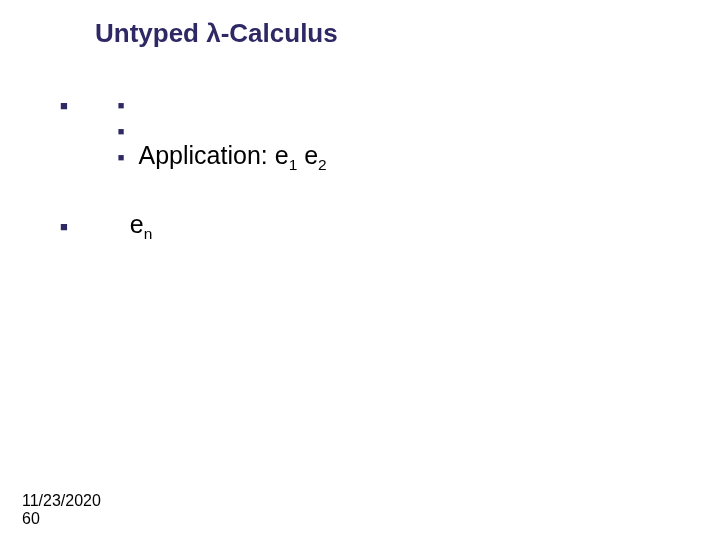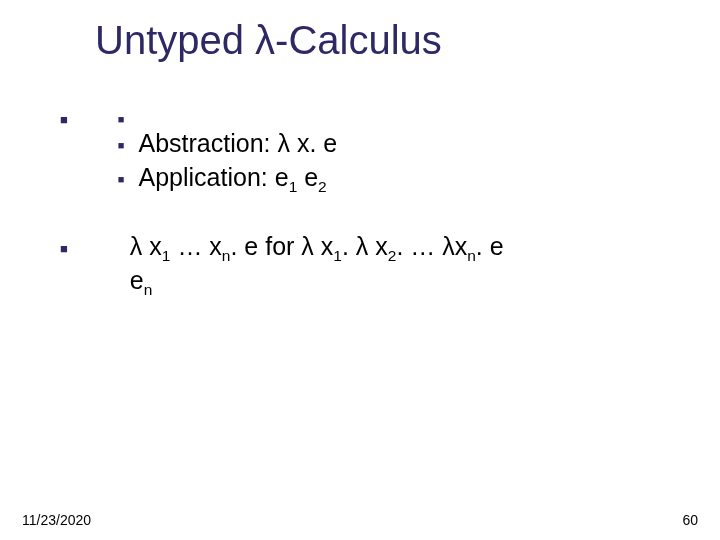--- a/index.html
+++ b/index.html
@@ -12,22 +12,22 @@
     overflow: hidden;
   }
   .slide {
     width: 100%;
     height: 100%;
     padding: 18px 40px 30px 40px;
     position: relative;
   }
   .title {
     color: #2e2965;
-    font-size: 40px;
-    font-weight: 400;
+    font-size: 26px;
+    font-weight: 700;
     margin-left: 55px;
     margin-bottom: 38px;
   }
   .content {
     color: #000;
     font-size: 25px;
     line-height: 1.35;
     margin-left: 20px;
   }
   .b1 {
@@ -56,63 +56,60 @@
     flex-shrink: 0;
   }
   .indent { margin-left: 44px; }
   .gap { height: 28px; }
   sub { font-size: 0.62em; vertical-align: sub; line-height: 0; }
   .footer {
     position: absolute;
     bottom: 12px;
     left: 22px;
     right: 22px;
-    font-size: 14px;
+    font-size: 16px;
     color: #000;
     display: flex;
     justify-content: space-between;
+    flex-direction: column;
   }
 </style>
 </head>
 <body>
 
 <div class="slide">
 
   <h1 class="title">Untyped λ-Calculus</h1>
 
   <div class="content">
 
     <div class="b1">
       <span class="bullet">■</span>
       <div class="b1-body">
         <div class="b2">
           <span class="bullet">■</span>
         </div>
         <div class="b2">
           <span class="bullet">■</span>
-          <span>Abstraction:  λ x. e</span>
         </div>
         <div class="b2">
           <span class="bullet">■</span>
           <span>
             <span>Application:  e</span><sub>1</sub><span> e</span><sub>2</sub>
           </span>
         </div>
       </div>
     </div>
 
     <div class="gap"></div>
 
     <div class="b1">
       <span class="bullet">■</span>
       <div class="b1-body">
         <div class="indent">
-          <span>λ x</span><sub>1</sub><span> … x</span><sub>n</sub><span>. e for λ x</span><sub>1</sub><span>. λ x</span><sub>2</sub><span>. … λx</span><sub>n</sub><span>. e</span>
-        </div>
-        <div class="indent">
           <span>e</span><sub>n</sub>
         </div>
       </div>
     </div>
 
   </div>
 
   <div class="footer">
     <span>11/23/2020</span>
     <span>60</span>

